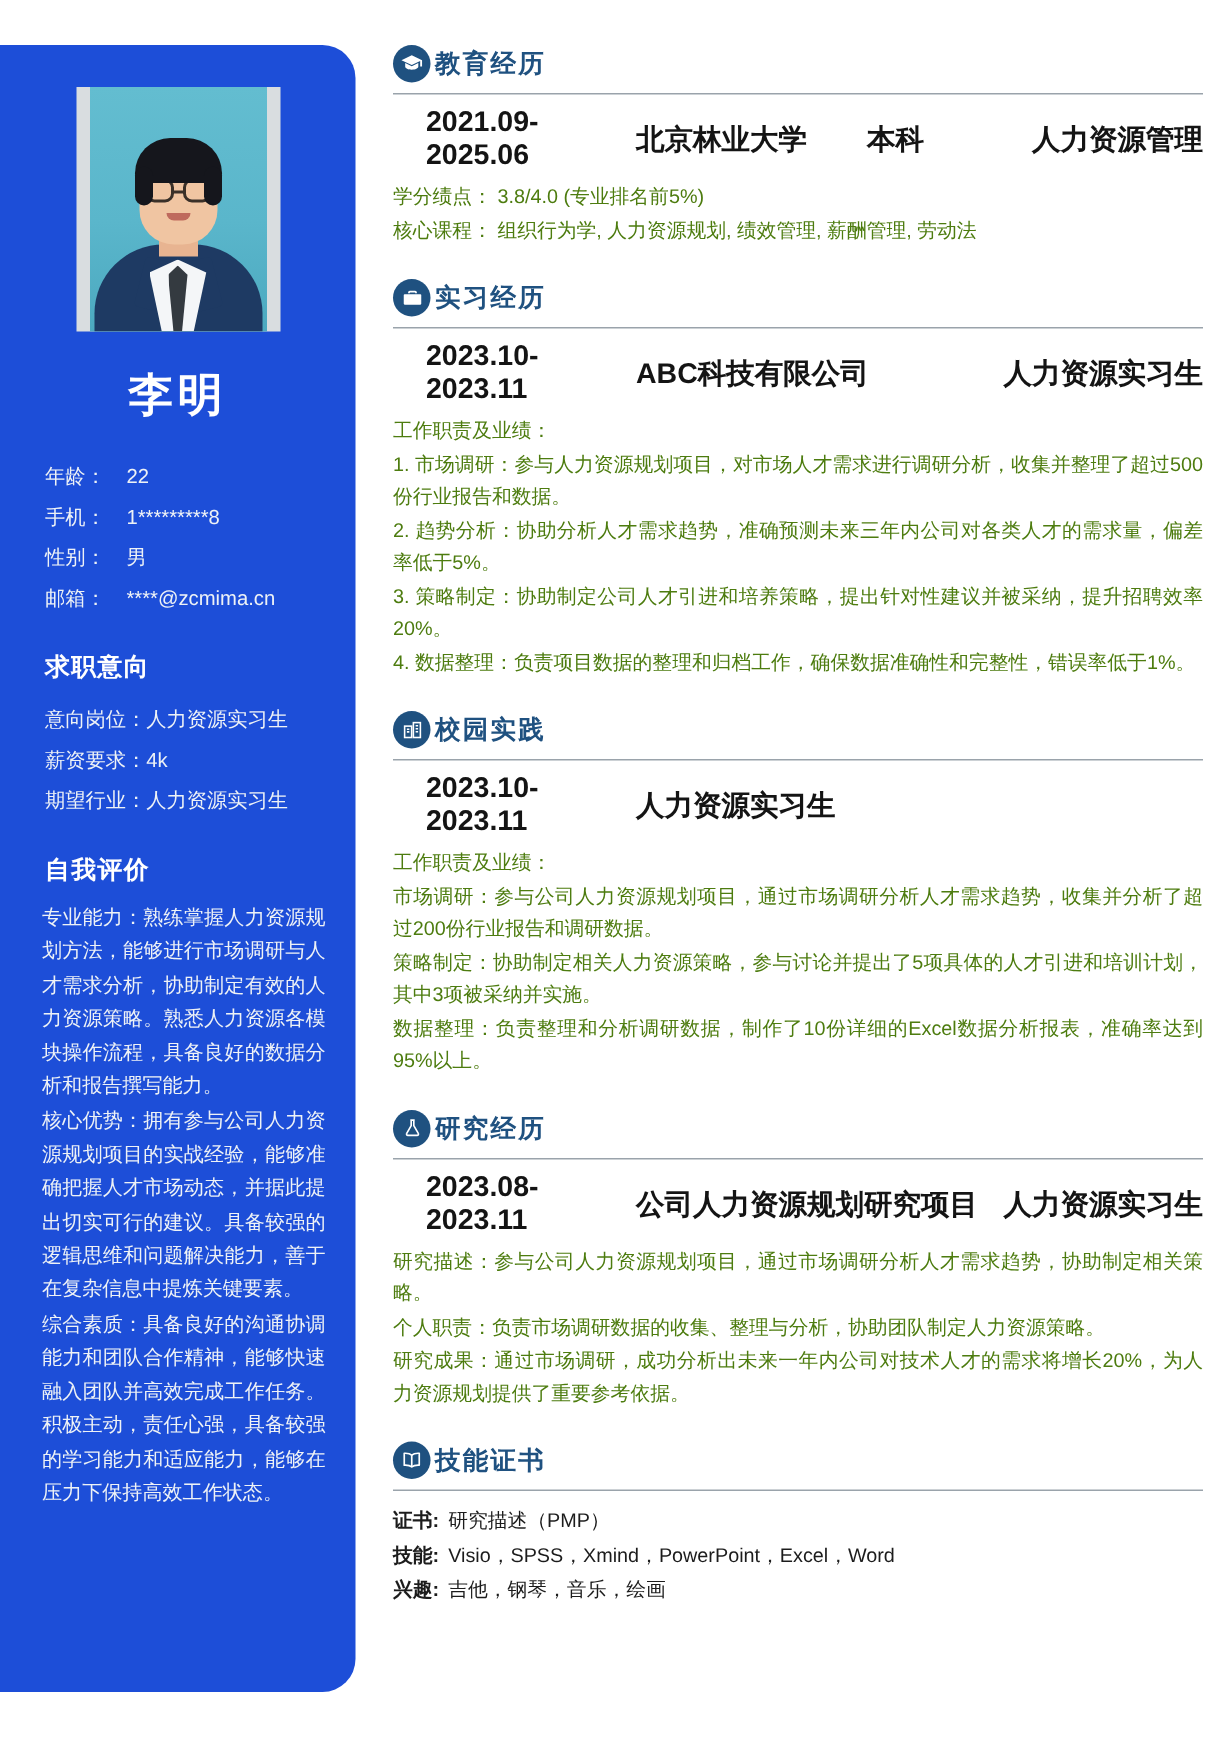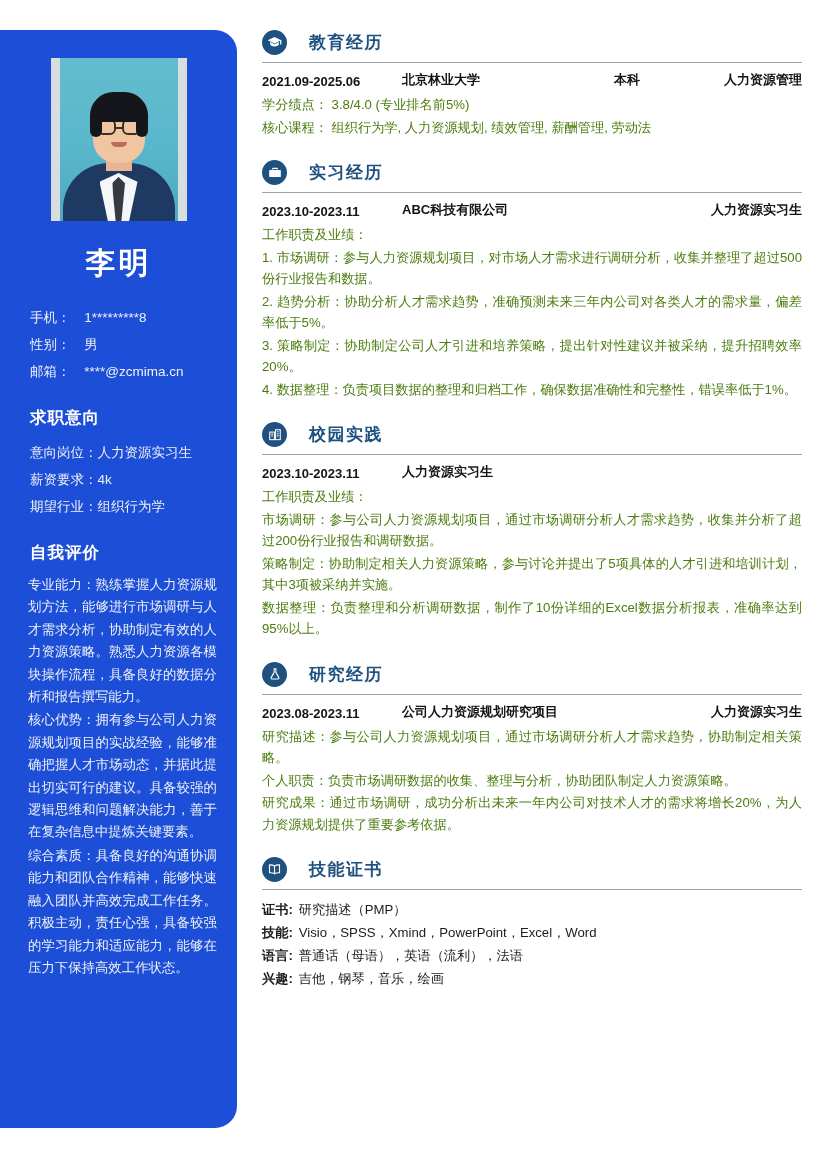--- a/index.html
+++ b/index.html
@@ -80,34 +80,35 @@
   }
   .side-line { font-size:13.5px; line-height:27px; color:#eef2f6; padding-left:12px; }
   .side-para {
     font-size:13.4px; line-height:22.4px; color:#eef2f6;
     padding:0 2px 0 10px; text-align:justify; margin-bottom:1px;
   }
 
   
   .main { position:absolute; left:262px; top:0; width:540px; padding-top:30px; }
   .section { margin-bottom:4px; }
-  .sec-head { display:flex; align-items:center; gap:22px; margin-bottom:7px; }
+  .sec-head { display:flex; align-items:center; gap:3px; margin-bottom:7px; }
   .sec-icon {
     width:25px; height:25px; border-radius:50%;
     background:#1f5180; display:flex; align-items:center; justify-content:center;
     flex:0 0 auto;
   }
   .sec-icon svg { display:block; }
   .sec-title { font-size:17px; font-weight:bold; color:#1f5180; letter-spacing:1.5px; }
   .sec-rule { height:1px; background:#9aa3ab; margin-bottom:8px; }
 
   .entry-row {
-    display:flex; align-items:flex-end;
-    font-size:13px; font-weight:bold; color:#141414;
+    display:flex; align-items:center;
+    font-size:19px; font-weight:bold; color:#141414;
     margin-bottom:5px;
+    margin-left:22px;
   }
   .entry-row .c-date { width:140px; flex:0 0 auto; }
   .entry-row .c-org  { flex:1 1 auto; }
   .entry-row .c-deg  { width:110px; flex:0 0 auto; }
   .entry-row .c-role { flex:0 0 auto; text-align:right; }
 
   .body-line {
     font-size:13.2px; line-height:21.5px; color:#4d7c0f;
     text-align:justify; margin-bottom:1px;
   }
@@ -137,36 +138,40 @@
         <div class="ph-bridge"></div>
         <div class="ph-hair"></div>
         <div class="ph-hair2"></div>
         <div class="ph-hair3"></div>
       </div>
     </div>
 
     <div class="name">李明</div>
 
     <div class="info-row">
+      <span class="k">年龄：</span>
+      <span class="v">22</span>
+    </div>
+    <div class="info-row">
       <span class="k">手机：</span>
       <span class="v">1*********8</span>
     </div>
     <div class="info-row">
       <span class="k">性别：</span>
       <span class="v">男</span>
     </div>
     <div class="info-row">
       <span class="k">邮箱：</span>
       <span class="v">****@zcmima.cn</span>
     </div>
 
     <div class="side-title">求职意向</div>
     <div class="side-line">意向岗位：人力资源实习生</div>
     <div class="side-line">薪资要求：4k</div>
-    <div class="side-line">期望行业：组织行为学</div>
+    <div class="side-line">期望行业：人力资源实习生</div>
 
     <div class="side-title">自我评价</div>
     <div class="side-para">专业能力：熟练掌握人力资源规划方法，能够进行市场调研与人才需求分析，协助制定有效的人力资源策略。熟悉人力资源各模块操作流程，具备良好的数据分析和报告撰写能力。</div>
     <div class="side-para">核心优势：拥有参与公司人力资源规划项目的实战经验，能够准确把握人才市场动态，并据此提出切实可行的建议。具备较强的逻辑思维和问题解决能力，善于在复杂信息中提炼关键要素。</div>
     <div class="side-para">综合素质：具备良好的沟通协调能力和团队合作精神，能够快速融入团队并高效完成工作任务。积极主动，责任心强，具备较强的学习能力和适应能力，能够在压力下保持高效工作状态。</div>
   </aside>
 
   <main class="main">
 
     <section class="section">
@@ -274,21 +279,18 @@
         <span class="sec-title">技能证书</span>
       </div>
       <div class="sec-rule"></div>
       <div class="kv-line">
         <b>证书:</b><span>研究描述（PMP）</span>
       </div>
       <div class="kv-line">
         <b>技能:</b><span>Visio，SPSS，Xmind，PowerPoint，Excel，Word</span>
       </div>
       <div class="kv-line">
-        <b>语言:</b><span>普通话（母语），英语（流利），法语</span>
-      </div>
-      <div class="kv-line">
         <b>兴趣:</b><span>吉他，钢琴，音乐，绘画</span>
       </div>
     </section>
 
   </main>
 </div>
 
 </body></html>

